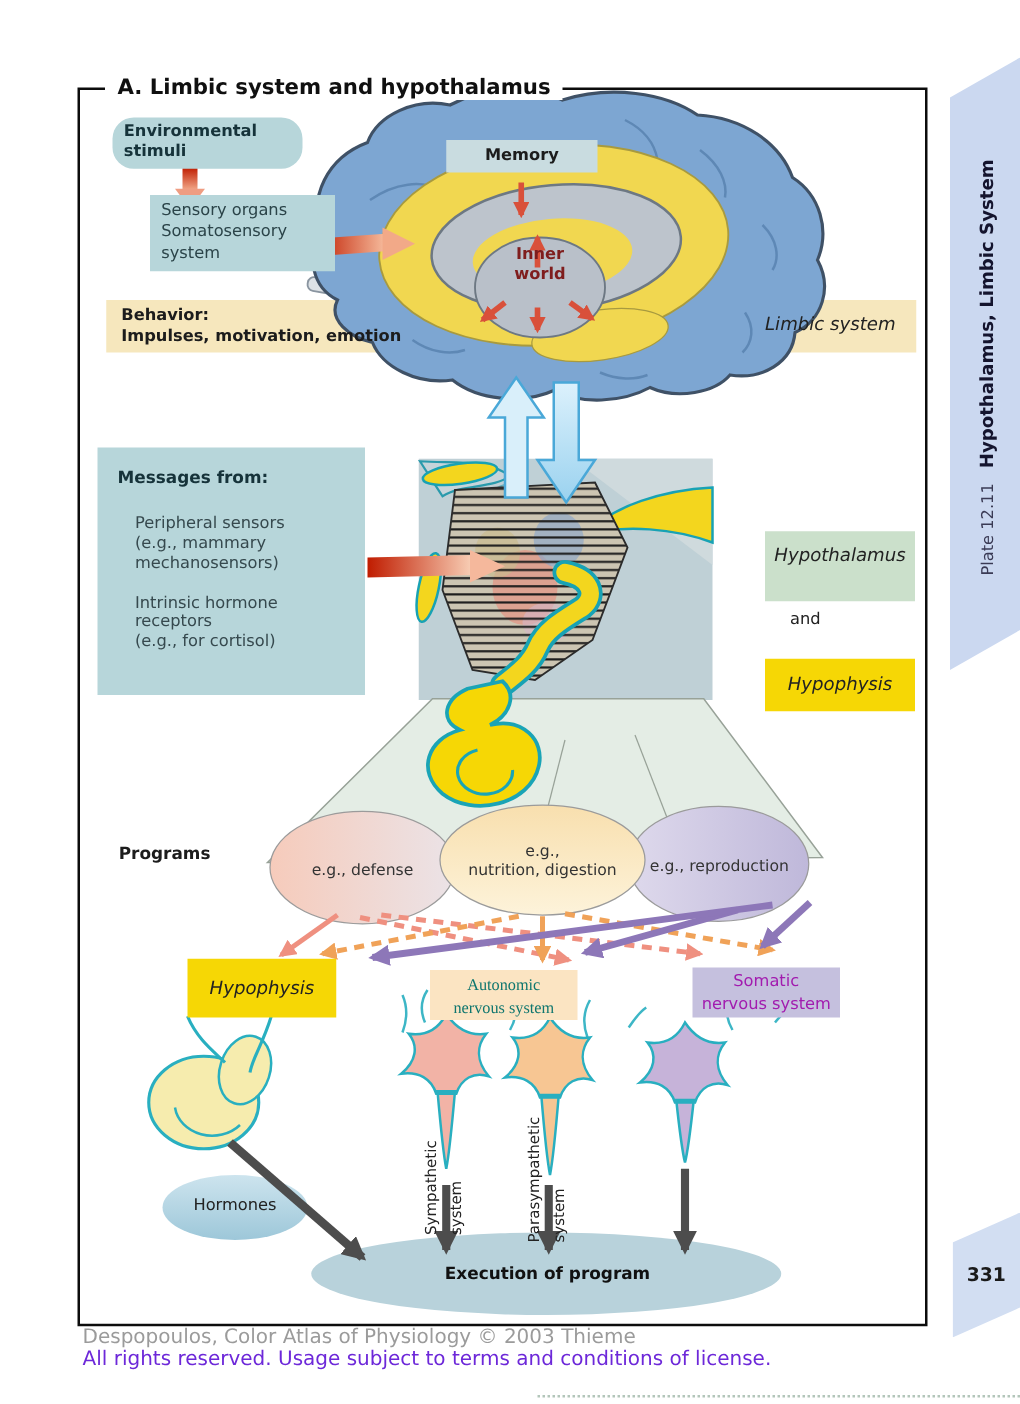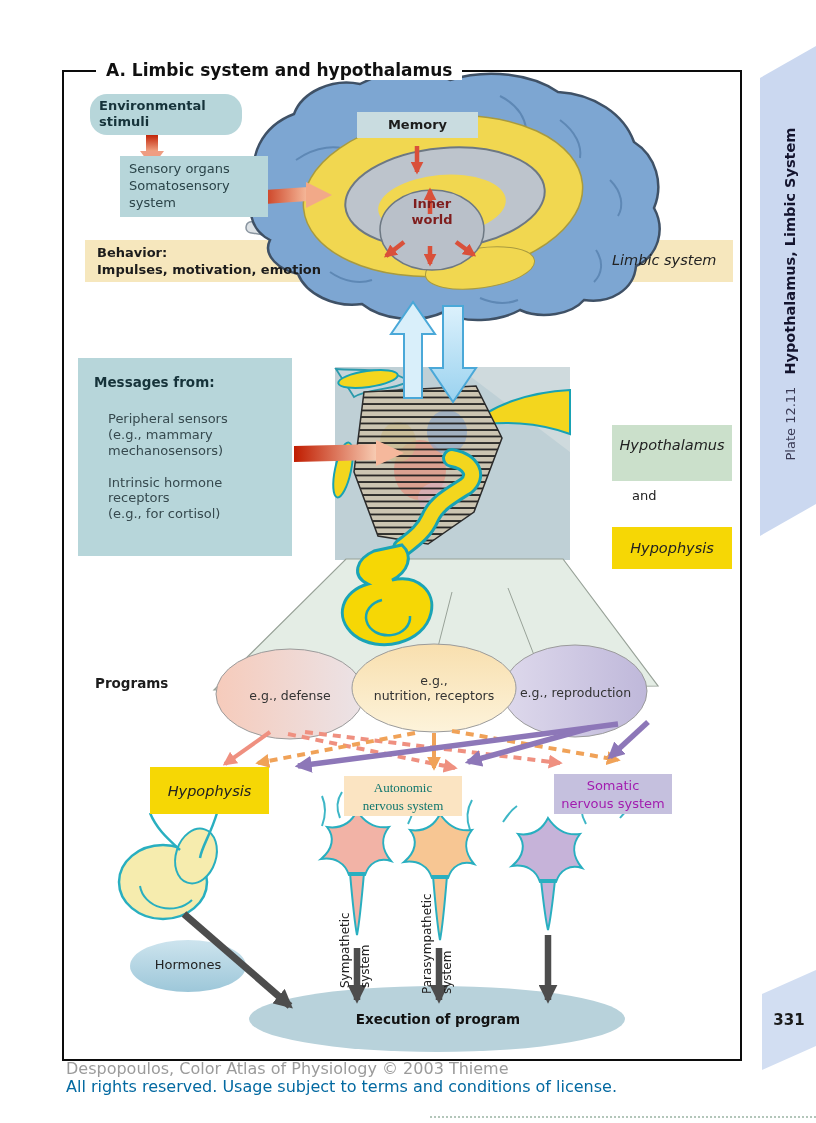--- a/index.html
+++ b/index.html
@@ -17,21 +17,21 @@
   .ctr{text-align:center;}
   .rot{transform:rotate(-90deg);transform-origin:center center;}
   .msg-item{color:#36494e;font-size:13px;line-height:1.22;margin:16px 0 11px 14px;}
   .ellipse-label{font-size:12.5px;color:#333;line-height:1.2;}
   .vlabel{font-size:12px;color:#222;line-height:20px;text-align:left;}
   .sidebar-strip{background:#cbd8f0;z-index:0;}
   .sidebar-text{z-index:2;display:flex;align-items:center;justify-content:center;gap:12px;}
   .pagebox{background:#d2def2;display:flex;align-items:center;justify-content:center;
            font-weight:bold;font-size:15px;color:#1a1a1a;z-index:2;}
   .footer1{color:#9b9b9b;font-size:16px;z-index:2;}
-  .footer2{color:#0369a1;font-size:16px;z-index:2;}
+  .footer2{color:#6d28d9;font-size:16px;z-index:2;}
   .dotline{border-top:2px dotted #b3c6ba;z-index:2;}
 </style>
 </head>
 <body>
 
 <div class="stage">
 
   <svg class="layer" width="816" height="1123" viewBox="0 0 816 1123">
     <defs>
       <linearGradient id="gRedV" x1="0" y1="0" x2="0" y2="1">
@@ -222,21 +222,21 @@
 
     <g stroke="#4d4d4d" fill="none">
       <line x1="184" y1="914" x2="290" y2="1006" stroke-width="7" marker-end="url(#mDark)"></line>
       <line x1="357" y1="948" x2="357" y2="1000" stroke-width="6.5" marker-end="url(#mDark)"></line>
       <line x1="439" y1="948" x2="439" y2="1000" stroke-width="6.5" marker-end="url(#mDark)"></line>
       <line x1="548" y1="935" x2="548" y2="1000" stroke-width="6.5" marker-end="url(#mDark)"></line>
     </g>
   </svg>
 
   <div class="abs frame" style="left:62px;top:70px;width:676px;height:987px;"></div>
-  <div class="abs fig-title" style="left:96px;top:60px;">A. Limbic system and hypothalamus</div>
+  <div class="abs fig-title" style="left:84px;top:60px;">A. Limbic system and hypothalamus</div>
 
   <div class="abs ov tealbox bold pre" style="left:90px;top:94px;width:134px;padding:4px 9px;font-size:13px;line-height:1.25;border-radius:17px;">Environmental
 stimuli</div>
   <div class="abs ov tealbox pre" style="left:120px;top:156px;width:130px;padding:5px 9px;font-size:13px;line-height:1.3;color:#2b4449;">Sensory organs
 Somatosensory
 system</div>
   <div class="abs ov bold ctr" style="left:357px;top:112px;width:121px;height:26px;line-height:26px;background:#c9dce0;font-size:13px;color:#1c1c1c;">Memory</div>
   <div class="abs ov bold ctr pre" style="left:396px;top:196px;width:72px;font-size:13px;line-height:1.2;color:#7f1d1d;">Inner
 world</div>
 
@@ -253,21 +253,21 @@
 (e.g., for cortisol)</div>
   </div>
 
   <div class="abs ov ital ctr" style="left:612px;top:425px;width:120px;height:56px;line-height:40px;background:#cbe0cb;font-size:14.5px;color:#222;">Hypothalamus</div>
   <div class="abs ov" style="left:632px;top:488px;font-size:13px;color:#222;">and</div>
   <div class="abs ov ital ctr" style="left:612px;top:527px;width:120px;height:42px;line-height:42px;background:#f6d705;font-size:14.5px;color:#222;">Hypophysis</div>
 
   <div class="abs ov bold" style="left:95px;top:675px;font-size:13.5px;color:#1c1c1c;">Programs</div>
   <div class="abs ov ctr ellipse-label" style="left:215px;top:688px;width:150px;">e.g., defense</div>
   <div class="abs ov ctr ellipse-label pre" style="left:354px;top:673px;width:160px;">e.g.,
-nutrition, receptors</div>
+nutrition, digestion</div>
   <div class="abs ov ctr ellipse-label" style="left:498px;top:685px;width:155px;">e.g., reproduction</div>
 
   <div class="abs ov ital" style="left:150px;top:767px;width:119px;height:47px;background:#f6d705;display:flex;align-items:center;justify-content:center;font-size:14.5px;color:#222;">Hypophysis</div>
   <div class="abs ov ctr pre" style="left:344px;top:776px;width:118px;height:40px;background:#fbe4c2;font-size:13px;line-height:1.35;color:#0f766e;padding-top:3px;box-sizing:border-box;font-family:Liberation Serif, serif;">Autonomic
 nervous system</div>
   <div class="abs ov ctr pre" style="left:554px;top:774px;width:118px;height:40px;background:#c5c0de;font-size:13px;line-height:1.35;color:#a21caf;padding-top:3px;box-sizing:border-box;">Somatic
 nervous system</div>
 
   <div class="abs ov rot vlabel pre" style="left:300px;top:913px;width:110px;height:40px;">Sympathetic
 system</div>

